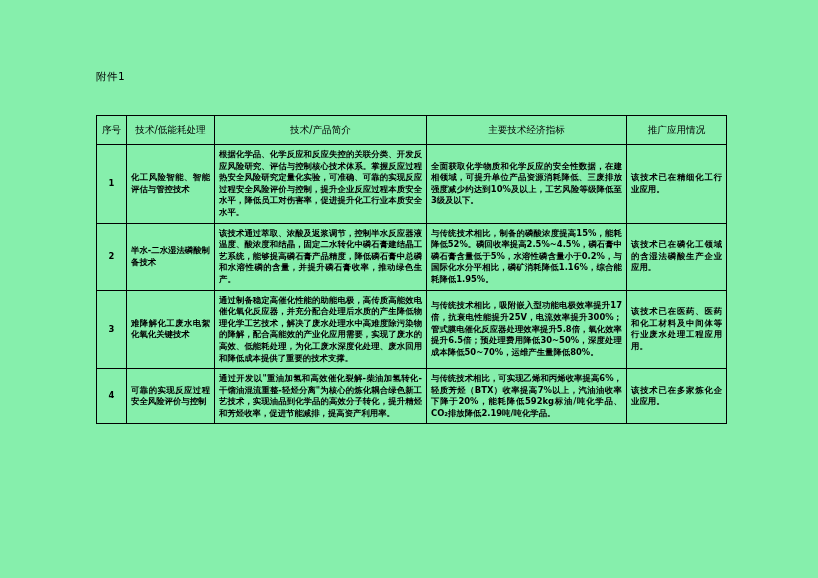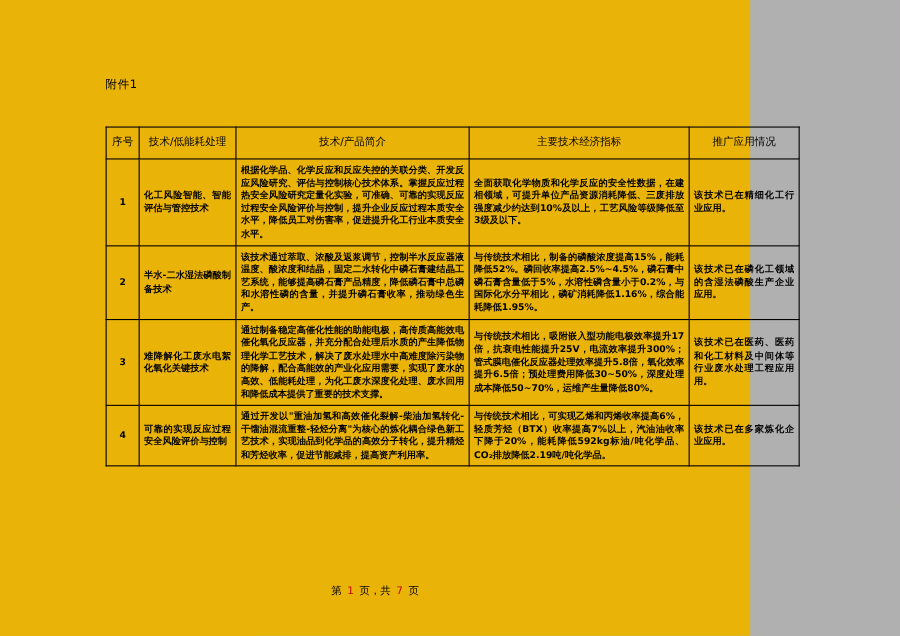--- a/index.html
+++ b/index.html
@@ -8,23 +8,23 @@
     background: #b0b0b0;
   }
   body {
     width: 818px;
     height: 578px;
     overflow: hidden;
     font-family: "DejaVu Sans", "Liberation Sans", sans-serif;
   }
   .page {
     position: relative;
-    width: 682px;
+    width: 818px;
     height: 578px;
-    background: #eab308;
+    background: #86efac;
     box-sizing: border-box;
     padding: 0;
   }
   .attachment-label {
     position: absolute;
     left: 96px;
     top: 70px;
     font-size: 10.5px;
     color: #000;
     letter-spacing: 0.5px;
@@ -146,21 +146,14 @@
       <tr>
         <td class="idx">4</td>
         <td class="name">可靠的实现反应过程安全风险评价与控制</td>
         <td class="brief">通过开发以"重油加氢和高效催化裂解-柴油加氢转化-干馏油混流重整-轻烃分离"为核心的炼化耦合绿色新工艺技术，实现油品到化学品的高效分子转化，提升精烃和芳烃收率，促进节能减排，提高资产利用率。</td>
         <td class="metric">与传统技术相比，可实现乙烯和丙烯收率提高6%，轻质芳烃（BTX）收率提高7%以上，汽油油收率下降于20%，能耗降低592kg标油/吨化学品、CO₂排放降低2.19吨/吨化学品。</td>
         <td class="apply">该技术已在多家炼化企业应用。</td>
       </tr>
     </tbody>
   </table>
 
-  <div class="footer">
-    <span>第</span>
-    <span class="pgnum">1</span>
-    <span>页，共</span>
-    <span class="pgnum">7</span>
-    <span>页</span>
-  </div>
 
 </div>
 
 </body></html>

